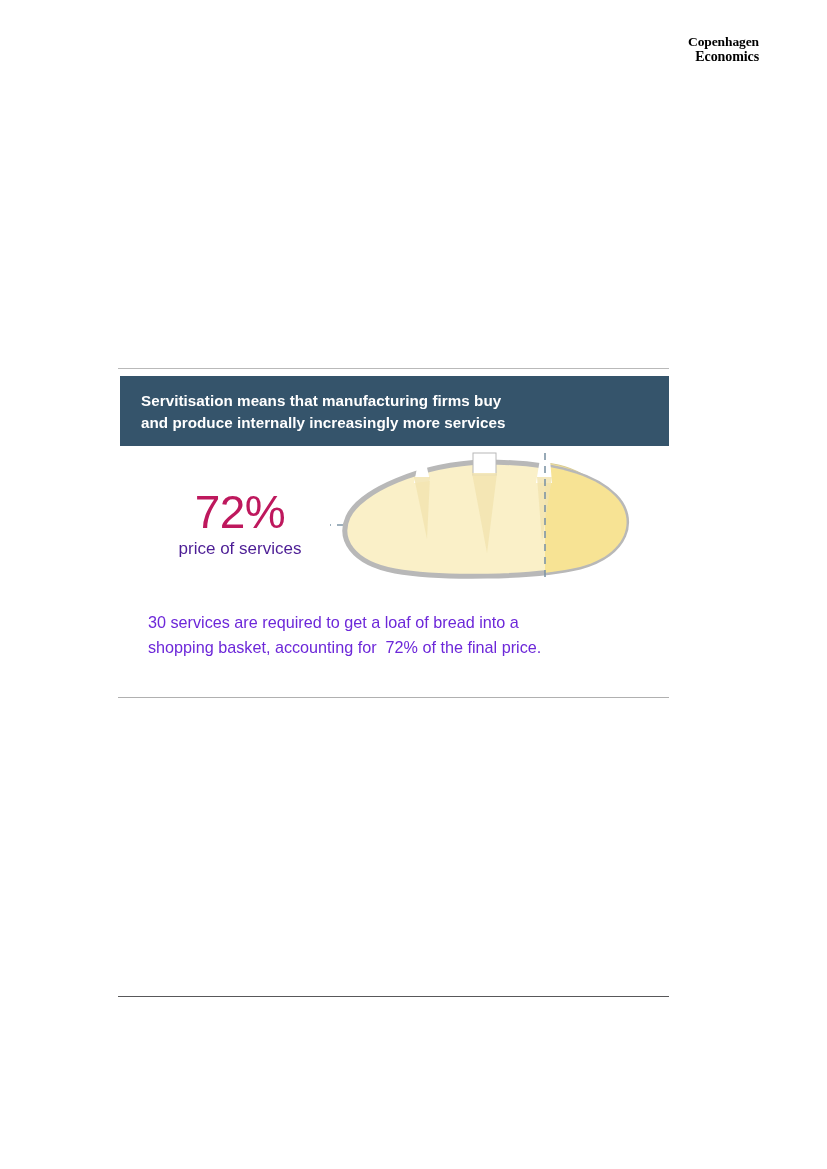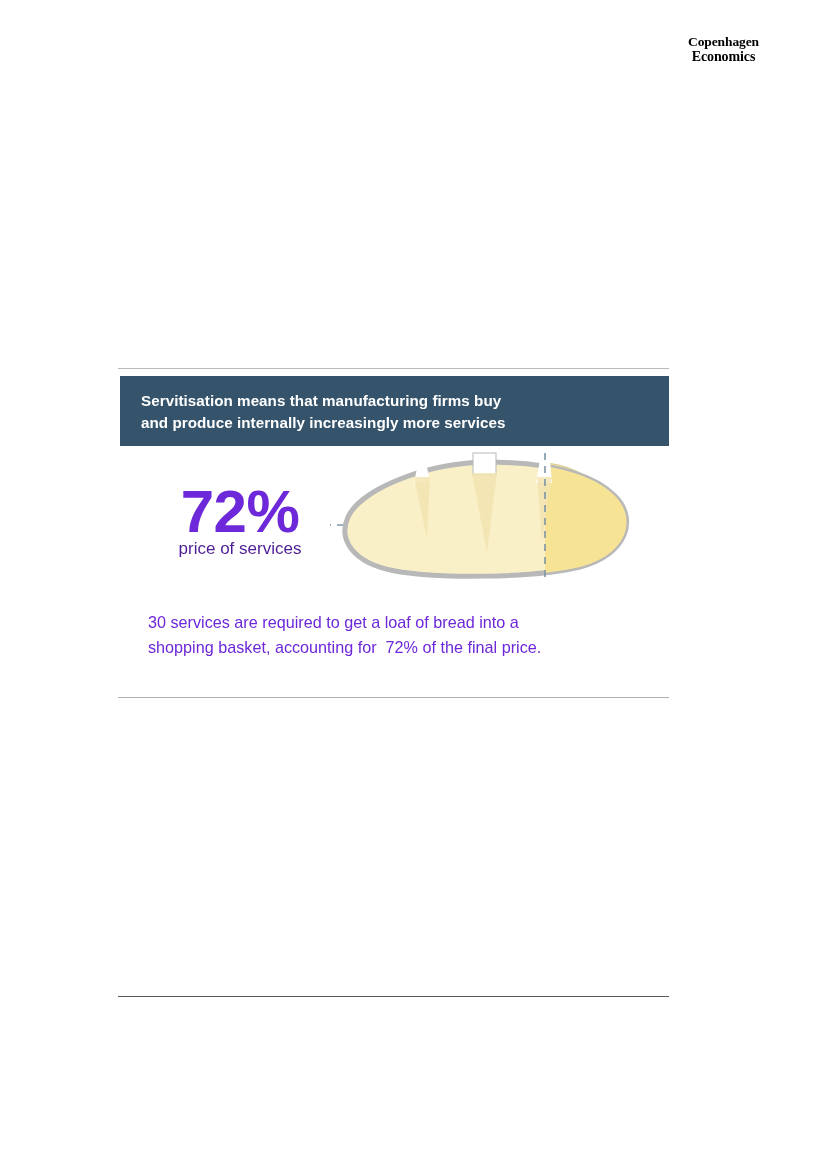--- a/index.html
+++ b/index.html
@@ -13,21 +13,21 @@
     position: relative;
     font-family: "Liberation Sans", sans-serif;
     overflow: hidden;
   }
 
   
   .logo {
     position: absolute;
     top: 34px;
     right: 68px;
-    text-align: center;
+    text-align: right;
     font-family: "Liberation Serif", serif;
     font-weight: bold;
     color: #000000;
     line-height: 1.12;
     letter-spacing: -0.1px;
   }
   .logo-line1 { font-size: 13.5px; display: block; }
   .logo-line2 { font-size: 14px; display: block; }
 
   
@@ -72,23 +72,23 @@
 
   .stat-block {
     position: absolute;
     left: 150px;
     top: 42px;
     width: 180px;
     text-align: center;
   }
   .stat-value {
     display: block;
-    font-size: 60px;
-    font-weight: bold;
-    color: #6d28d9;
+    font-size: 46px;
+    font-weight: normal;
+    color: #be185d;
     line-height: 48px;
     letter-spacing: -0.5px;
   }
   .stat-label {
     display: block;
     font-size: 17px;
     color: #4c1d95;
     line-height: 22px;
     margin-top: 2px;
   }

